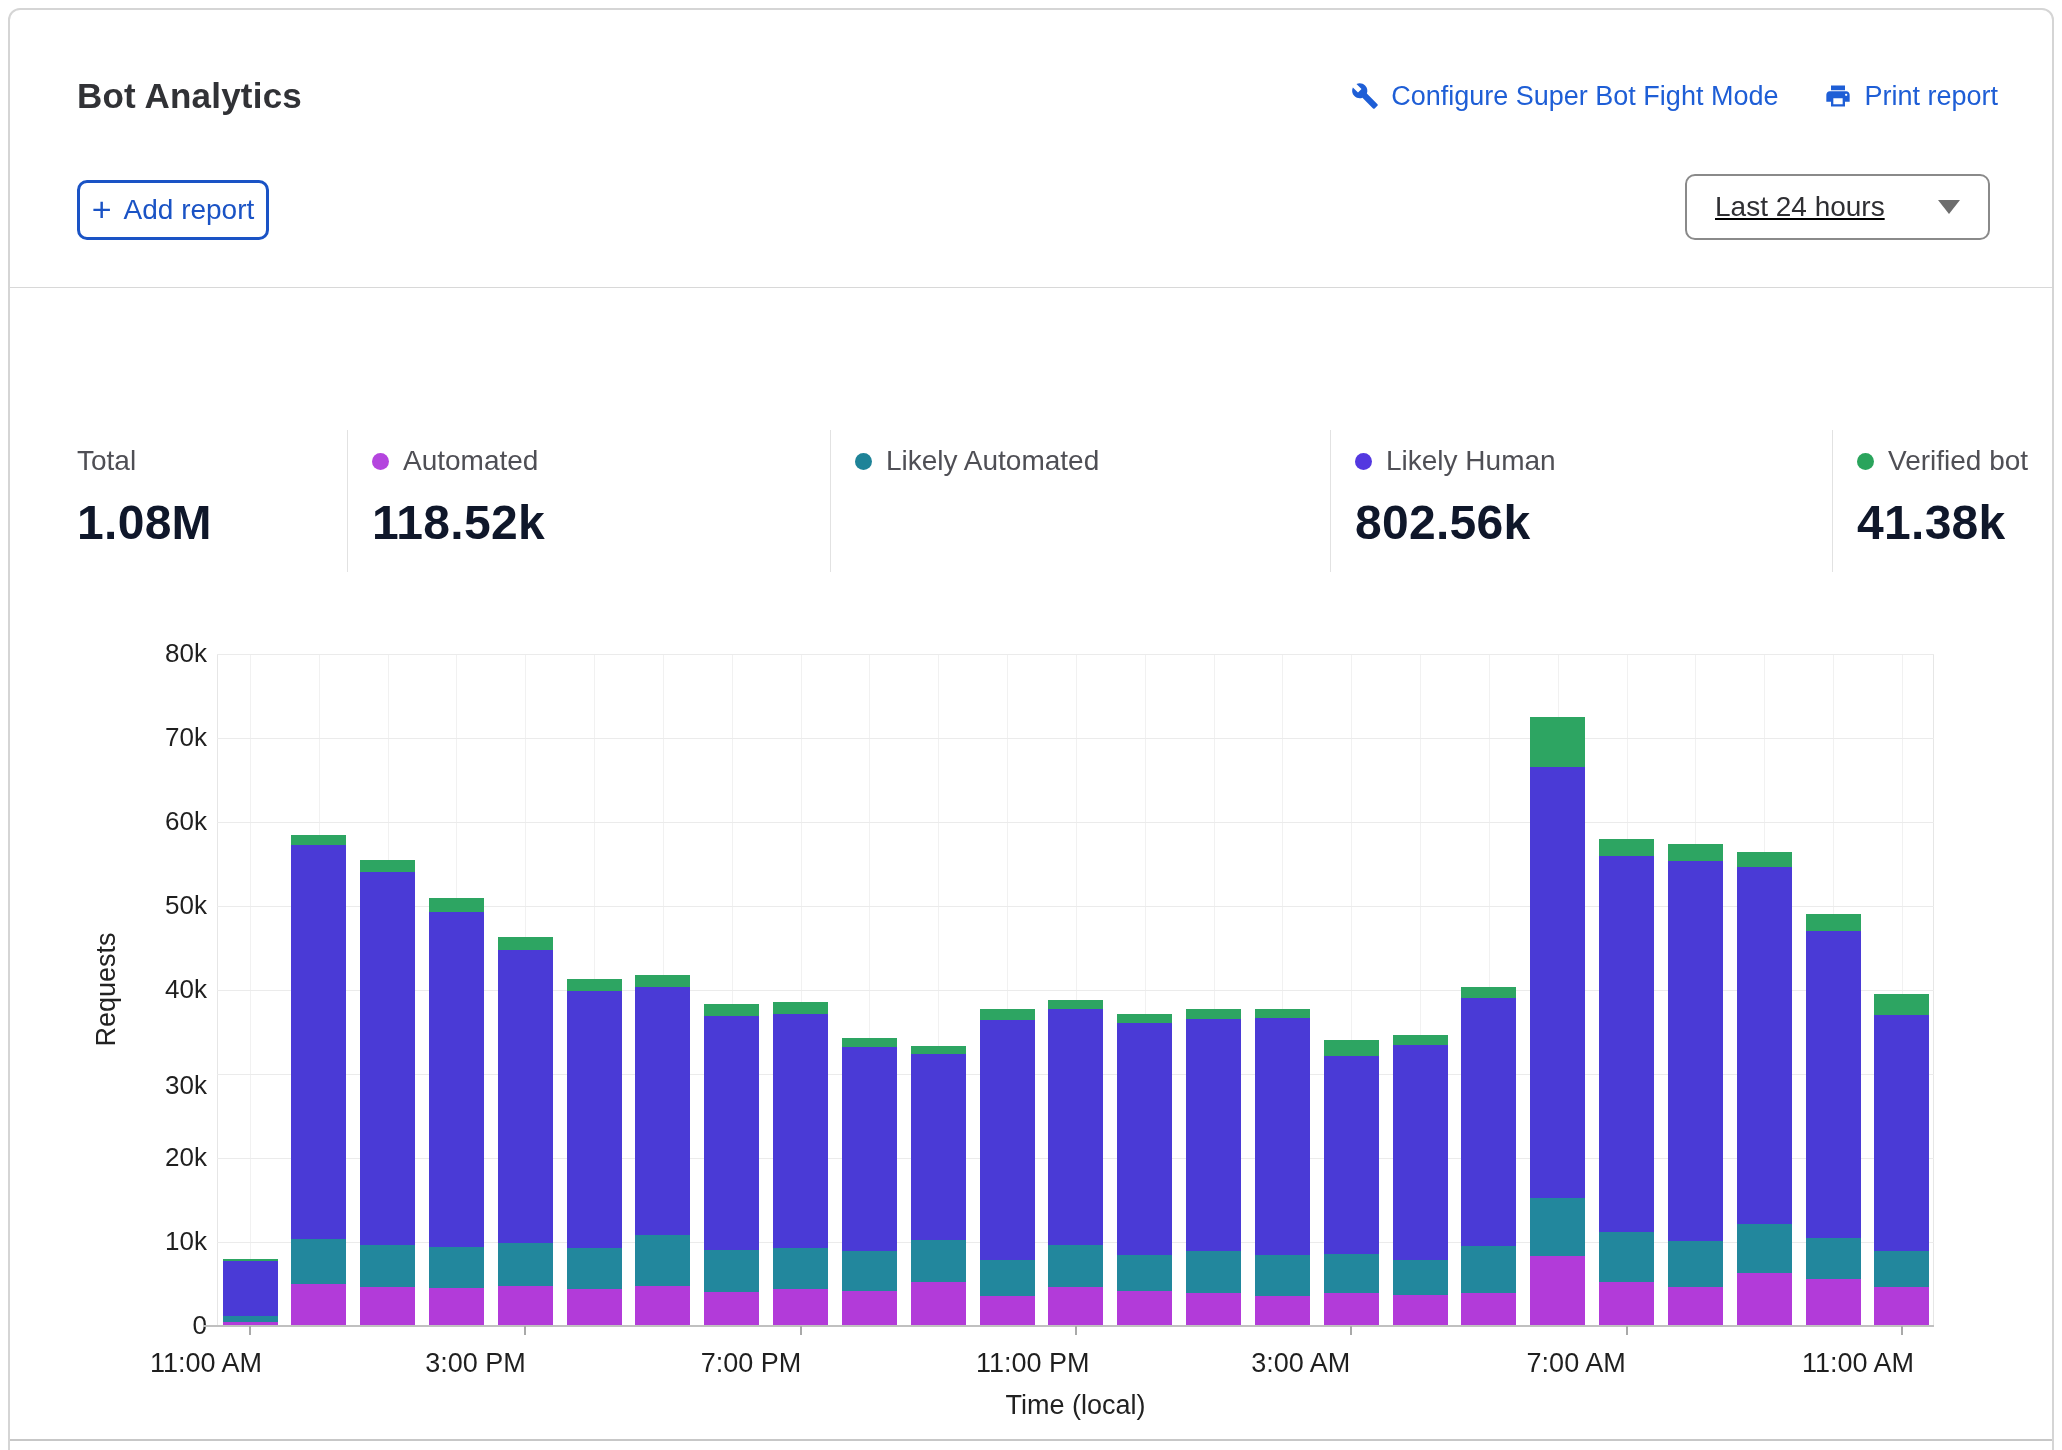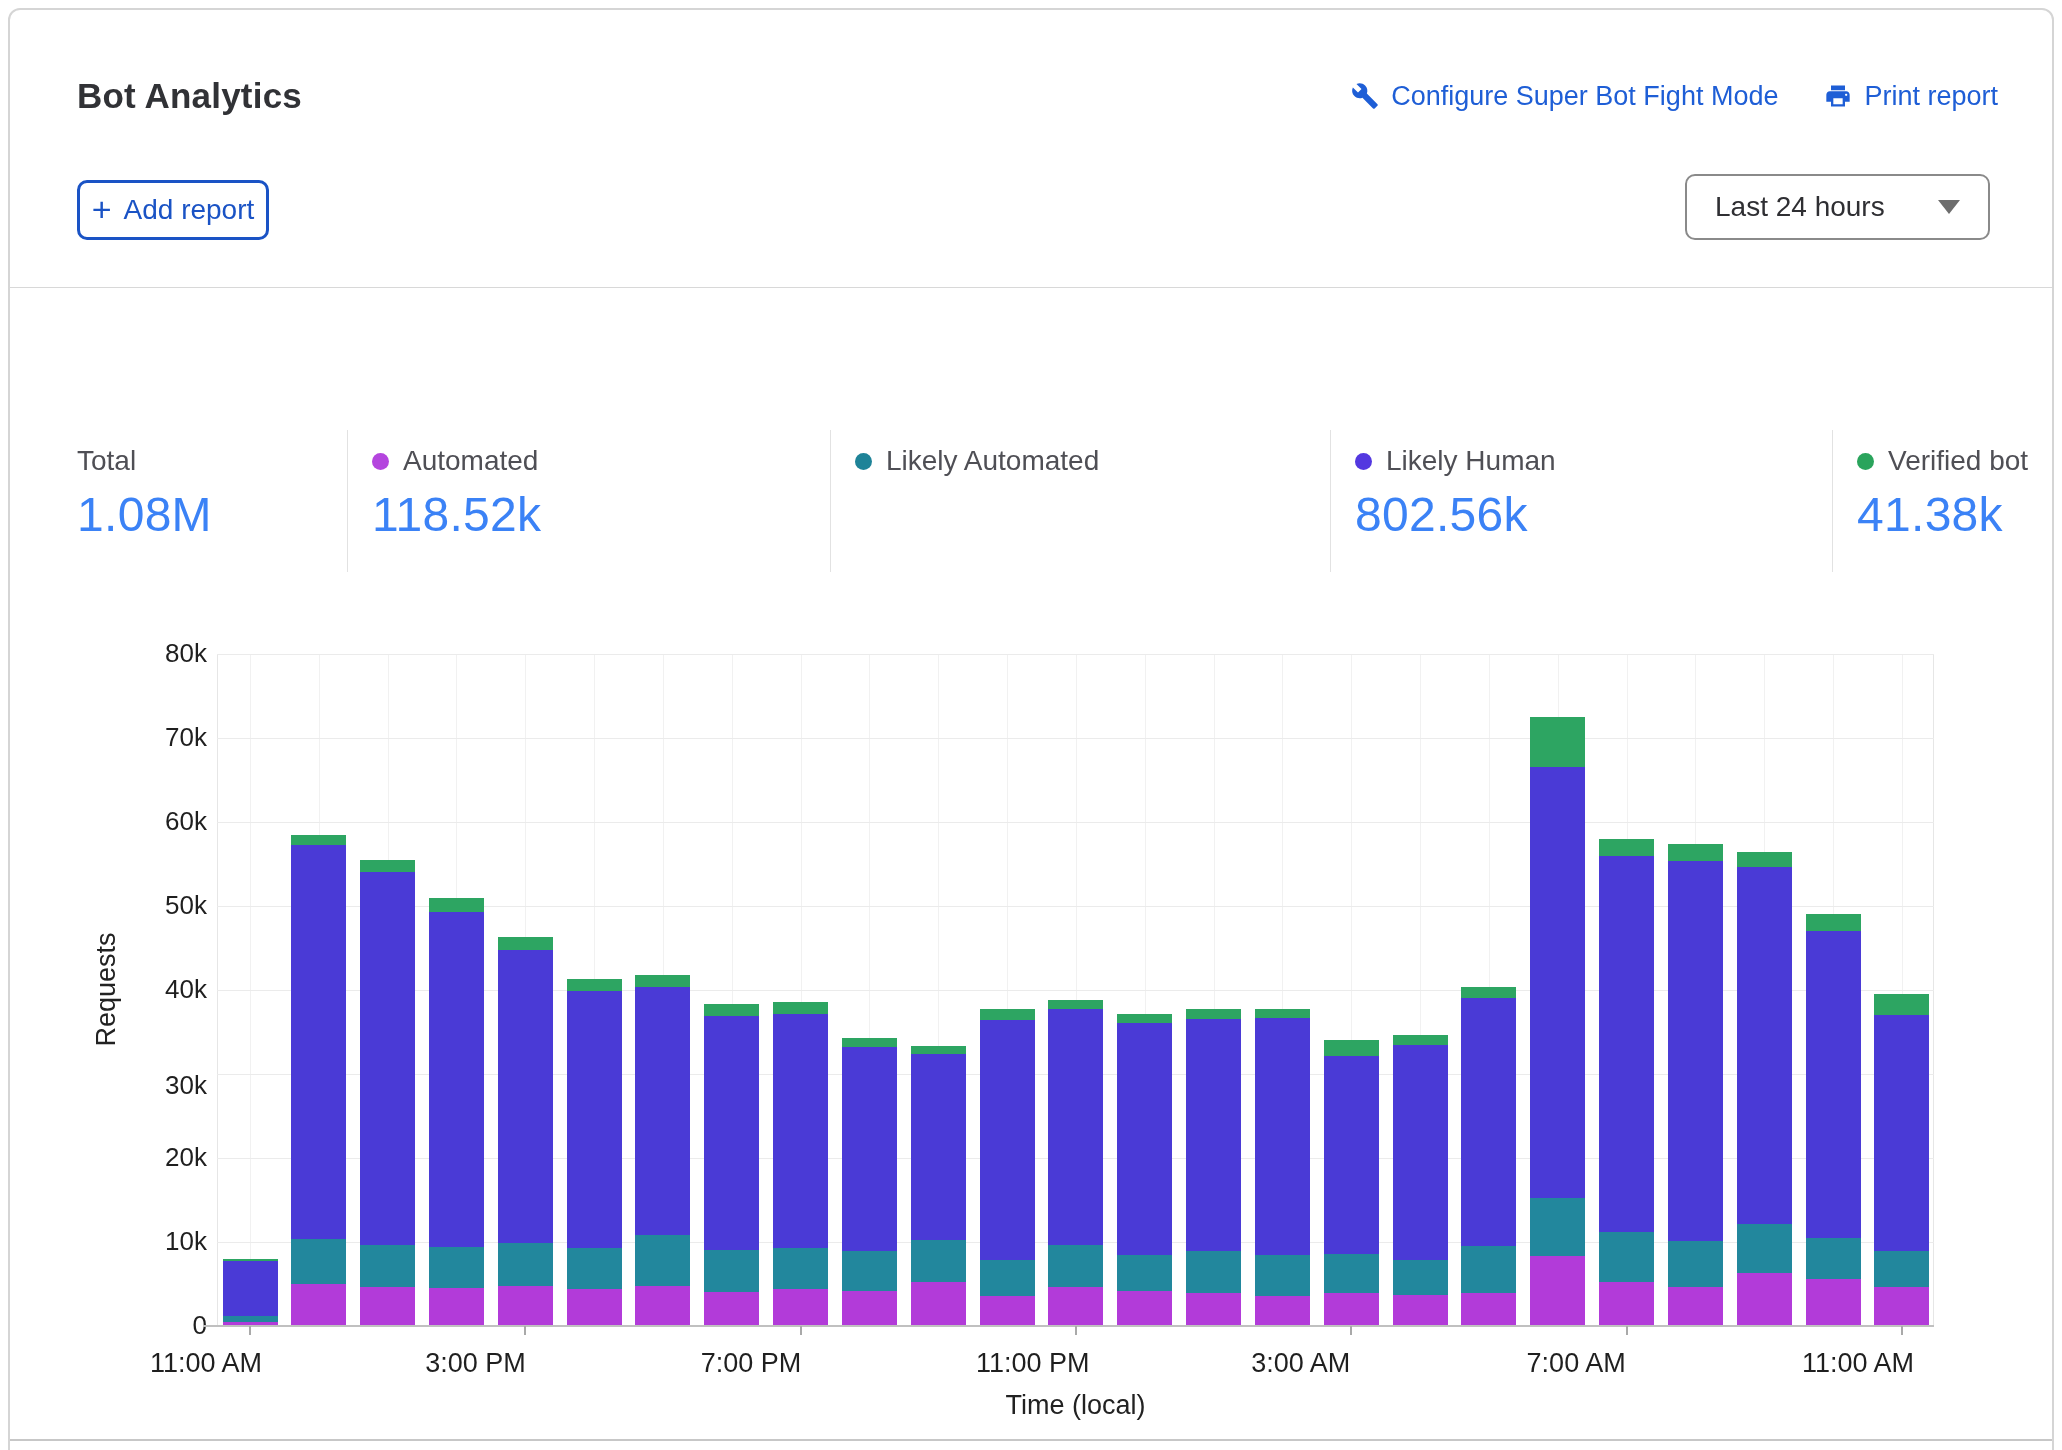--- a/index.html
+++ b/index.html
@@ -18,38 +18,38 @@
   .hlink svg { display:block; }
 
   .btn-add-filter { position:absolute; left:67px; top:170px; width:192px; height:60px;
     border:3px solid #1a53c5; border-radius:10px; background:#fff; color:#1a53c5;
     font-size:28px; font-family:inherit; display:flex; align-items:center; justify-content:center;
     gap:12px; cursor:pointer; }
   .btn-add-filter .plus { font-size:34px; font-weight:400; line-height:1; margin-top:-3px; }
 
   .dropdown { position:absolute; left:1675px; top:164px; width:305px; height:66px;
     border:2px solid #8a8a8a; border-radius:10px; background:#fff; display:flex;
-    align-items:center; padding:0 28px; cursor:pointer; }
+    align-items:center; padding:0 28px; cursor:pointer;text-decoration:underline; }
   .dropdown .dd-label { font-size:28px; color:#2f2f33; }
   .caret { margin-left:auto; width:0; height:0; border-left:11px solid transparent;
     border-right:11px solid transparent; border-top:14px solid #6d6d6d; }
 
   .header-divider { position:absolute; left:0; right:0; top:277px; height:1px; background:#d8d8d8; }
 
   
   .section-title-row { position:absolute; left:67px; top:352px; display:flex; align-items:center; gap:16px; }
   .section-title { font-size:29px; font-weight:700; color:#36363b; }
   .pie-icon svg { display:block; margin-top:4px; }
 
   
   .stat { position:absolute; top:434px; }
   .stat-label-row { display:flex; align-items:center; height:34px; }
   .dot { width:17px; height:17px; border-radius:50%; margin-right:14px; flex:0 0 auto; }
   .stat-label { font-size:28px; color:#4f4f55; }
-  .stat-value { margin-top:9px; font-size:48px; font-weight:400; color:#3b82f6; letter-spacing:0.3px; }
+  .stat-value { margin-top:17px; font-size:48px; font-weight:700; color:#0f172a; letter-spacing:0.3px; }
   .stat-divider { position:absolute; top:420px; width:1px; height:142px; background:#e2e2e2; }
 
   
   .chart-outer { position:absolute; left:0; top:636px; width:2046px; height:790px; }
   .plot { position:absolute; left:207px; top:8px; width:1717px; height:672px; }
   .hgrid { position:absolute; left:0; width:100%; height:1px; background:#ebebeb; }
   .vgrid { position:absolute; top:0; width:1px; height:100%; background:#f1f1f1; }
   .edge  { position:absolute; top:0; width:1px; height:100%; background:#e6e6e6; }
   .zero-line { position:absolute; height:2px; background:#c0c0c0; }
   .bar-seg { position:absolute; }

